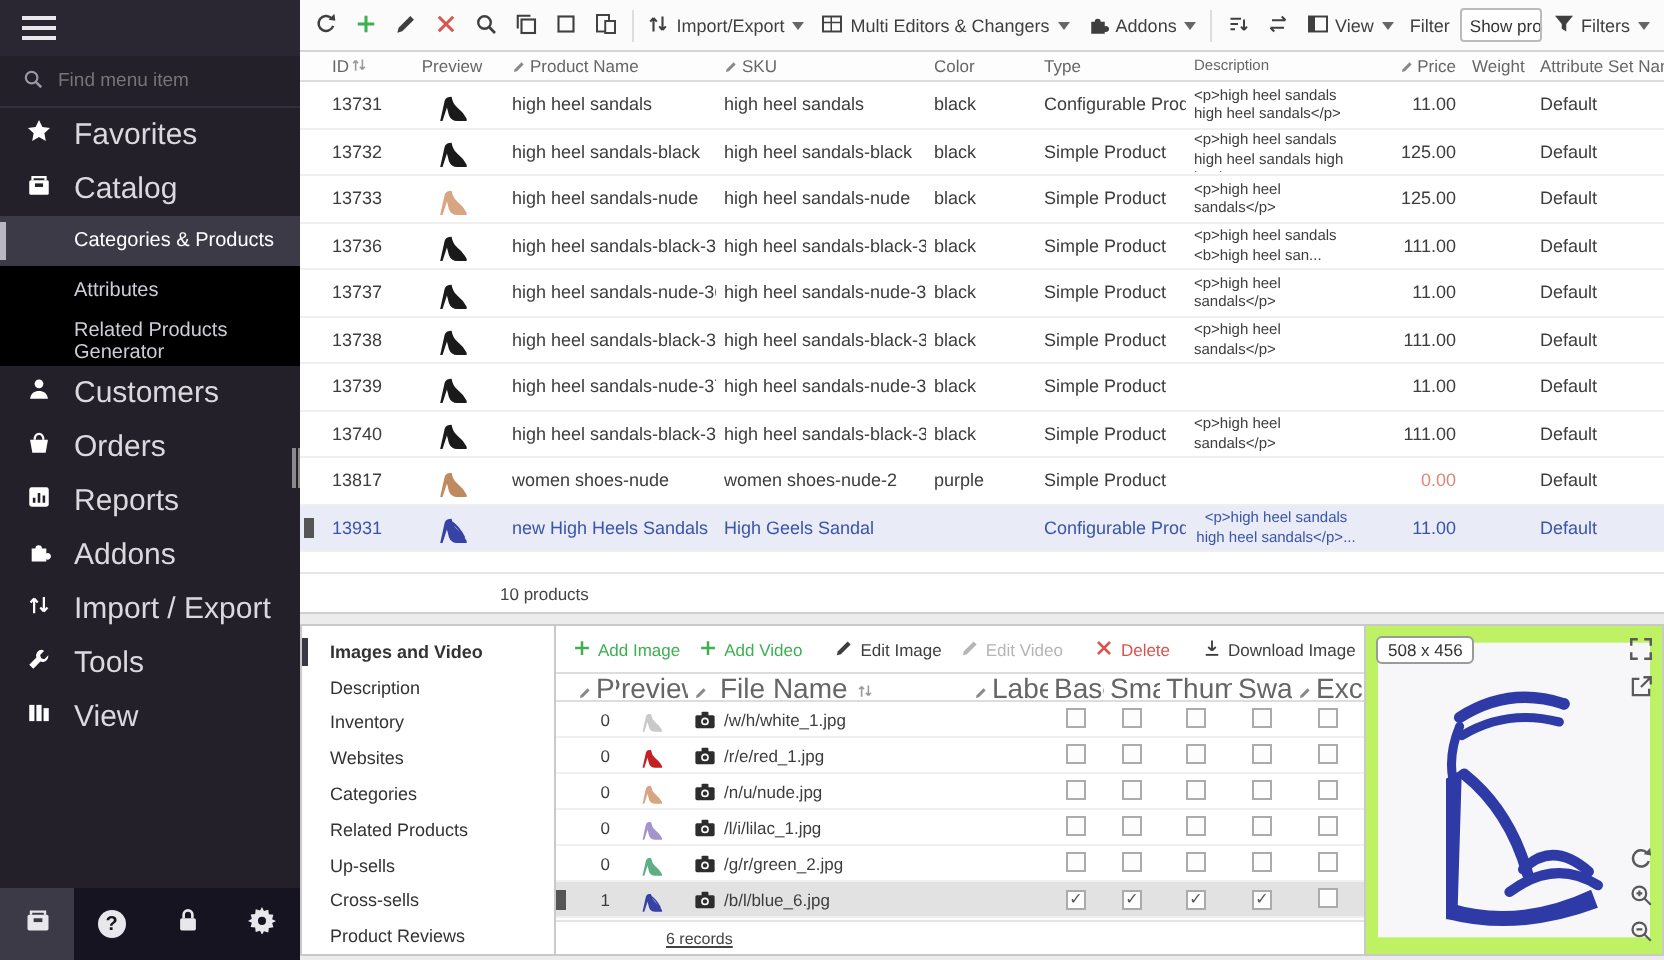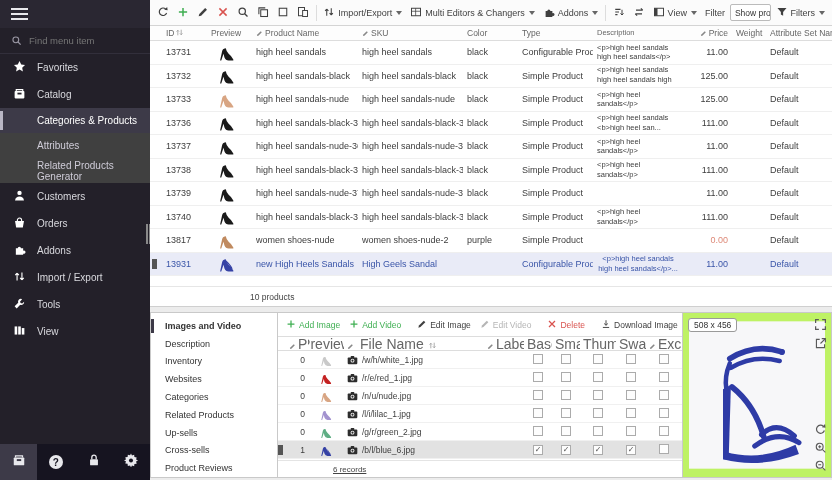--- a/index.html
+++ b/index.html
@@ -14,23 +14,23 @@
             background:#2a2732; cursor:pointer; }
   .burger { width:17px; }
   .burger div { height:2px; background:#e8e8ec; margin:3px 0; }
   .sb-search { height:26px; display:flex; align-items:center; gap:7px;
                padding:0 11px; border-bottom:1px solid #322f3b; }
   .sb-search svg { width:11px; height:11px; color:#9a97a4; flex:none; }
   .sb-search input { background:transparent; border:none; outline:none;
                      color:#8f8c9a; font-size:9.5px; width:100px;
                      font-family:"Liberation Sans", sans-serif; }
   .sb-item { height:27px; display:flex; align-items:center; gap:11px;
-             padding-left:13px; font-size:10px; cursor:pointer; }
+             padding-left:13px; font-size:15px; cursor:pointer; }
   .sb-item svg { width:13px; height:13px; color:#fff; flex:none; }
-  .sb-sub { background:#404040; }
+  .sb-sub { background:#000000; }
   .sb-subitem { height:25px; display:flex; align-items:center; padding-left:37px;
                 font-size:10px; color:#cfccd8; cursor:pointer; position:relative; }
   .sb-subitem.sel { background:#3d3a48; color:#fff; }
   .sb-subitem.sel::before { content:""; position:absolute; left:0; top:3px;
                 bottom:3px; width:3px; background:#b9b6c4; }
   .sb-bottom { position:absolute; bottom:0; left:0; width:150px; height:36px;
                background:#161420; display:flex; align-items:center; }
   .sb-bottom .tile { width:37px; height:36px; background:#3d3a48; display:flex;
                align-items:center; justify-content:center; cursor:pointer; }
   .sb-bottom .bicon { flex:1; display:flex; align-items:center; justify-content:center;
@@ -190,20 +190,27 @@
         </div>
         <div class="sb-item">
           <span><svg viewBox="0 0 16 16">
               <path d="M2.5 6h11l-1.4 8H3.9z" fill="currentColor"></path>
               <path d="M5.3 6c0-2.1 1.2-3.6 2.7-3.6S10.7 3.9 10.7 6" fill="none" stroke="currentColor" stroke-width="1.4"></path>
             </svg></span>
           <span>Orders</span>
         </div>
         <div class="sb-item">
           <span><svg viewBox="0 0 16 16">
+              <rect x="2" y="2" width="12" height="12" rx="1.5" fill="currentColor"></rect>
+              <path d="M5 11.5V8.5M8 11.5v-6M11 11.5V7" stroke="#232029" stroke-width="1.6"></path>
+            </svg></span>
+          <span>Reports</span>
+        </div>
+        <div class="sb-item">
+          <span><svg viewBox="0 0 16 16">
               <path d="M3.5 6.5h2.3a2 2 0 1 1 4 0h2.7v3a2 2 0 1 1 0 3.6v1.4h-9z" fill="currentColor"></path>
             </svg></span>
           <span>Addons</span>
         </div>
         <div class="sb-item">
           <span><svg viewBox="0 0 16 16">
               <path d="M5 13V4M5 4 2.8 6.4M5 4l2.2 2.4M11 3v9m0 0-2.2-2.4M11 12l2.2-2.4" stroke="currentColor" fill="none" stroke-width="1.4"></path>
             </svg></span>
           <span>Import / Export</span>
         </div>

